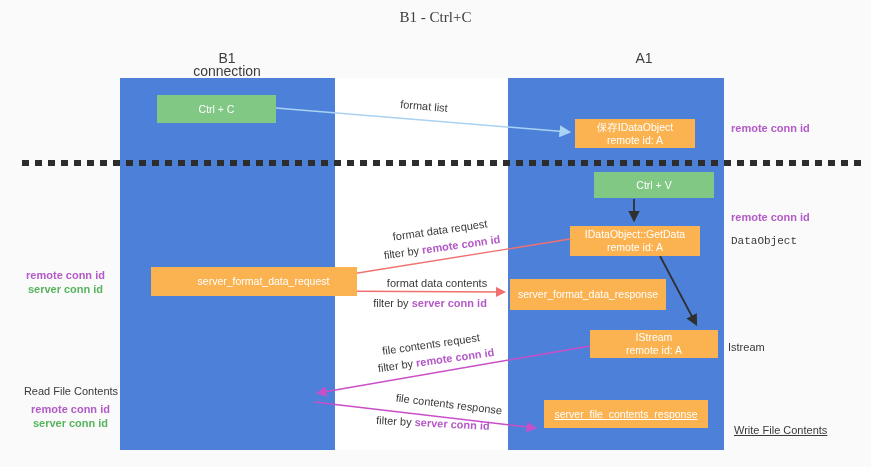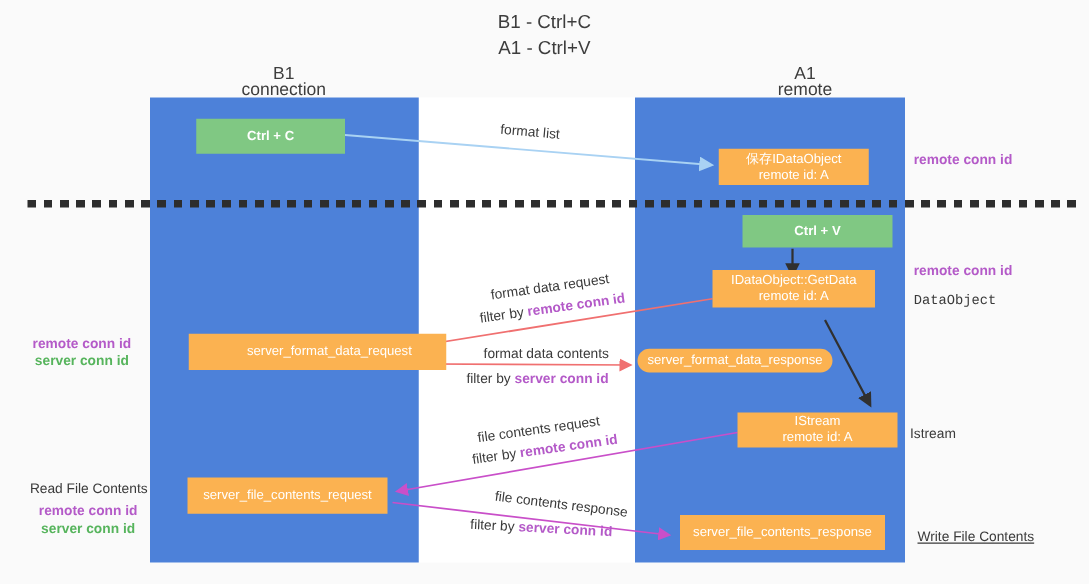--- a/index.html
+++ b/index.html
@@ -6,62 +6,60 @@
   .canvas {
     position:relative; width:871px; height:467px; background:#fafafa;
     font-family:"Liberation Sans", sans-serif; overflow:hidden;
   }
   .backdrop { position:absolute; left:120px; top:78px; width:604px; height:372px; background:#ffffff; }
   .lifeline { position:absolute; top:78px; height:372px; background:var(--lifeline_blue,#4d81d9); }
   .lifeline.l { left:120px; width:215px; }
   .lifeline.r { left:508px; width:216px; }
 
   .title { position:absolute; top:7px; left:0; width:100%; text-align:center;
-           font-size:15px; line-height:21px; color:#3d3d3d; }
+           font-size:15px; line-height:21px; color:#3d3d3d;font-family:Liberation Serif, serif; }
 
   .col-header { position:absolute; top:52px; width:140px; text-align:center;
                 font-size:14px; line-height:13px; color:#3d3d3d; }
   .col-header.l { left:157px; }
   .col-header.r { left:574px; }
 
   .dash-line { position:absolute; left:22px; top:160px; width:841px; height:6px;
     background:repeating-linear-gradient(90deg,#2d2d2d 0 7px,transparent 7px 13px); }
 
   .box { position:absolute; display:flex; flex-direction:column; align-items:center;
          justify-content:center; color:#ffffff; font-size:10.5px; line-height:13px;
          text-align:center; white-space:nowrap; }
-  .box.green  { background:var(--box_green,#80c883);font-weight:bold; }
+  .box.green  { background:var(--box_green,#80c883); }
   .box.orange { background:var(--box_orange,#fbb251); }
 
   .svg-layer { position:absolute; left:0; top:0; width:871px; height:467px; }
 
   .arrow-label { position:absolute; white-space:nowrap; font-size:11px; color:#3a3a3a;
                  transform:translate(-50%,-50%) rotate(var(--r,0deg)); }
   .side-label { position:absolute; white-space:nowrap; font-size:11px; color:#3a3a3a; }
   .side-group { position:absolute; text-align:center; font-size:11px; line-height:14px; white-space:nowrap; }
   .id-purple { color:var(--id_purple,#b45ac8); font-weight:bold; }
   .id-green  { color:var(--id_green,#56b45c); font-weight:bold; }
 </style>
 </head>
 <body>
 
 <div class="canvas">
 
   <div class="title">
     <div>B1 - Ctrl+C</div>
-    <div>A1 - Ctrl+V</div>
   </div>
 
   <div class="col-header l">
     <div>B1</div>
     <div>connection</div>
   </div>
   <div class="col-header r">
     <div>A1</div>
-    <div>remote</div>
   </div>
 
   <div class="backdrop"></div>
   <div class="lifeline l"></div>
   <div class="lifeline r"></div>
 
   <div class="dash-line"></div>
 
   <svg class="svg-layer" viewBox="0 0 871 467">
     <defs>
@@ -90,38 +88,35 @@
   <div class="box green" style="left:157px;top:95px;width:119px;height:28px;">
     <div>Ctrl + C</div>
   </div>
   <div class="box orange" style="left:575px;top:119px;width:120px;height:29px;text-align:center;">
     <div>保存IDataObject</div>
     <div>remote id: A</div>
   </div>
   <div class="box green" style="left:575px;top:172px;width:120px;height:26px;margin-left:19px;">
     <div>Ctrl + V</div>
   </div>
-  <div class="box orange" style="left:570px;top:216px;width:130px;height:30px;">
+  <div class="box orange" style="left:570px;top:226px;width:130px;height:30px;">
     <div>IDataObject::GetData</div>
     <div>remote id: A</div>
   </div>
   <div class="box orange" style="left:151px;top:267px;width:187px;height:29px;padding-left:19px;">
     <div>server_format_data_request</div>
   </div>
-  <div class="box orange" style="left:510px;top:279px;width:156px;height:19px;border-radius:14px;">
+  <div class="box orange" style="left:510px;top:279px;width:156px;height:31px;">
     <div>server_format_data_response</div>
   </div>
   <div class="box orange" style="left:590px;top:330px;width:128px;height:28px;">
     <div>IStream</div>
     <div>remote id: A</div>
   </div>
-  <div class="box orange" style="left:150px;top:382px;width:160px;height:29px;">
-    <div>server_file_contents_request</div>
-  </div>
-  <div class="box orange" style="left:544px;top:412px;width:164px;height:28px;">
+  <div class="box orange" style="left:544px;top:400px;width:164px;height:28px;text-decoration:underline;">
     <div>server_file_contents_response</div>
   </div>
 
   <div class="arrow-label" style="left:424px;top:106px;--r:5deg;">format list</div>
 
   <div class="arrow-label" style="left:440px;top:230px;--r:-8deg;">format data request</div>
   <div class="arrow-label" style="left:442px;top:247px;--r:-8deg;">
     <span>filter by </span><span class="id-purple">remote conn id</span>
   </div>
 

